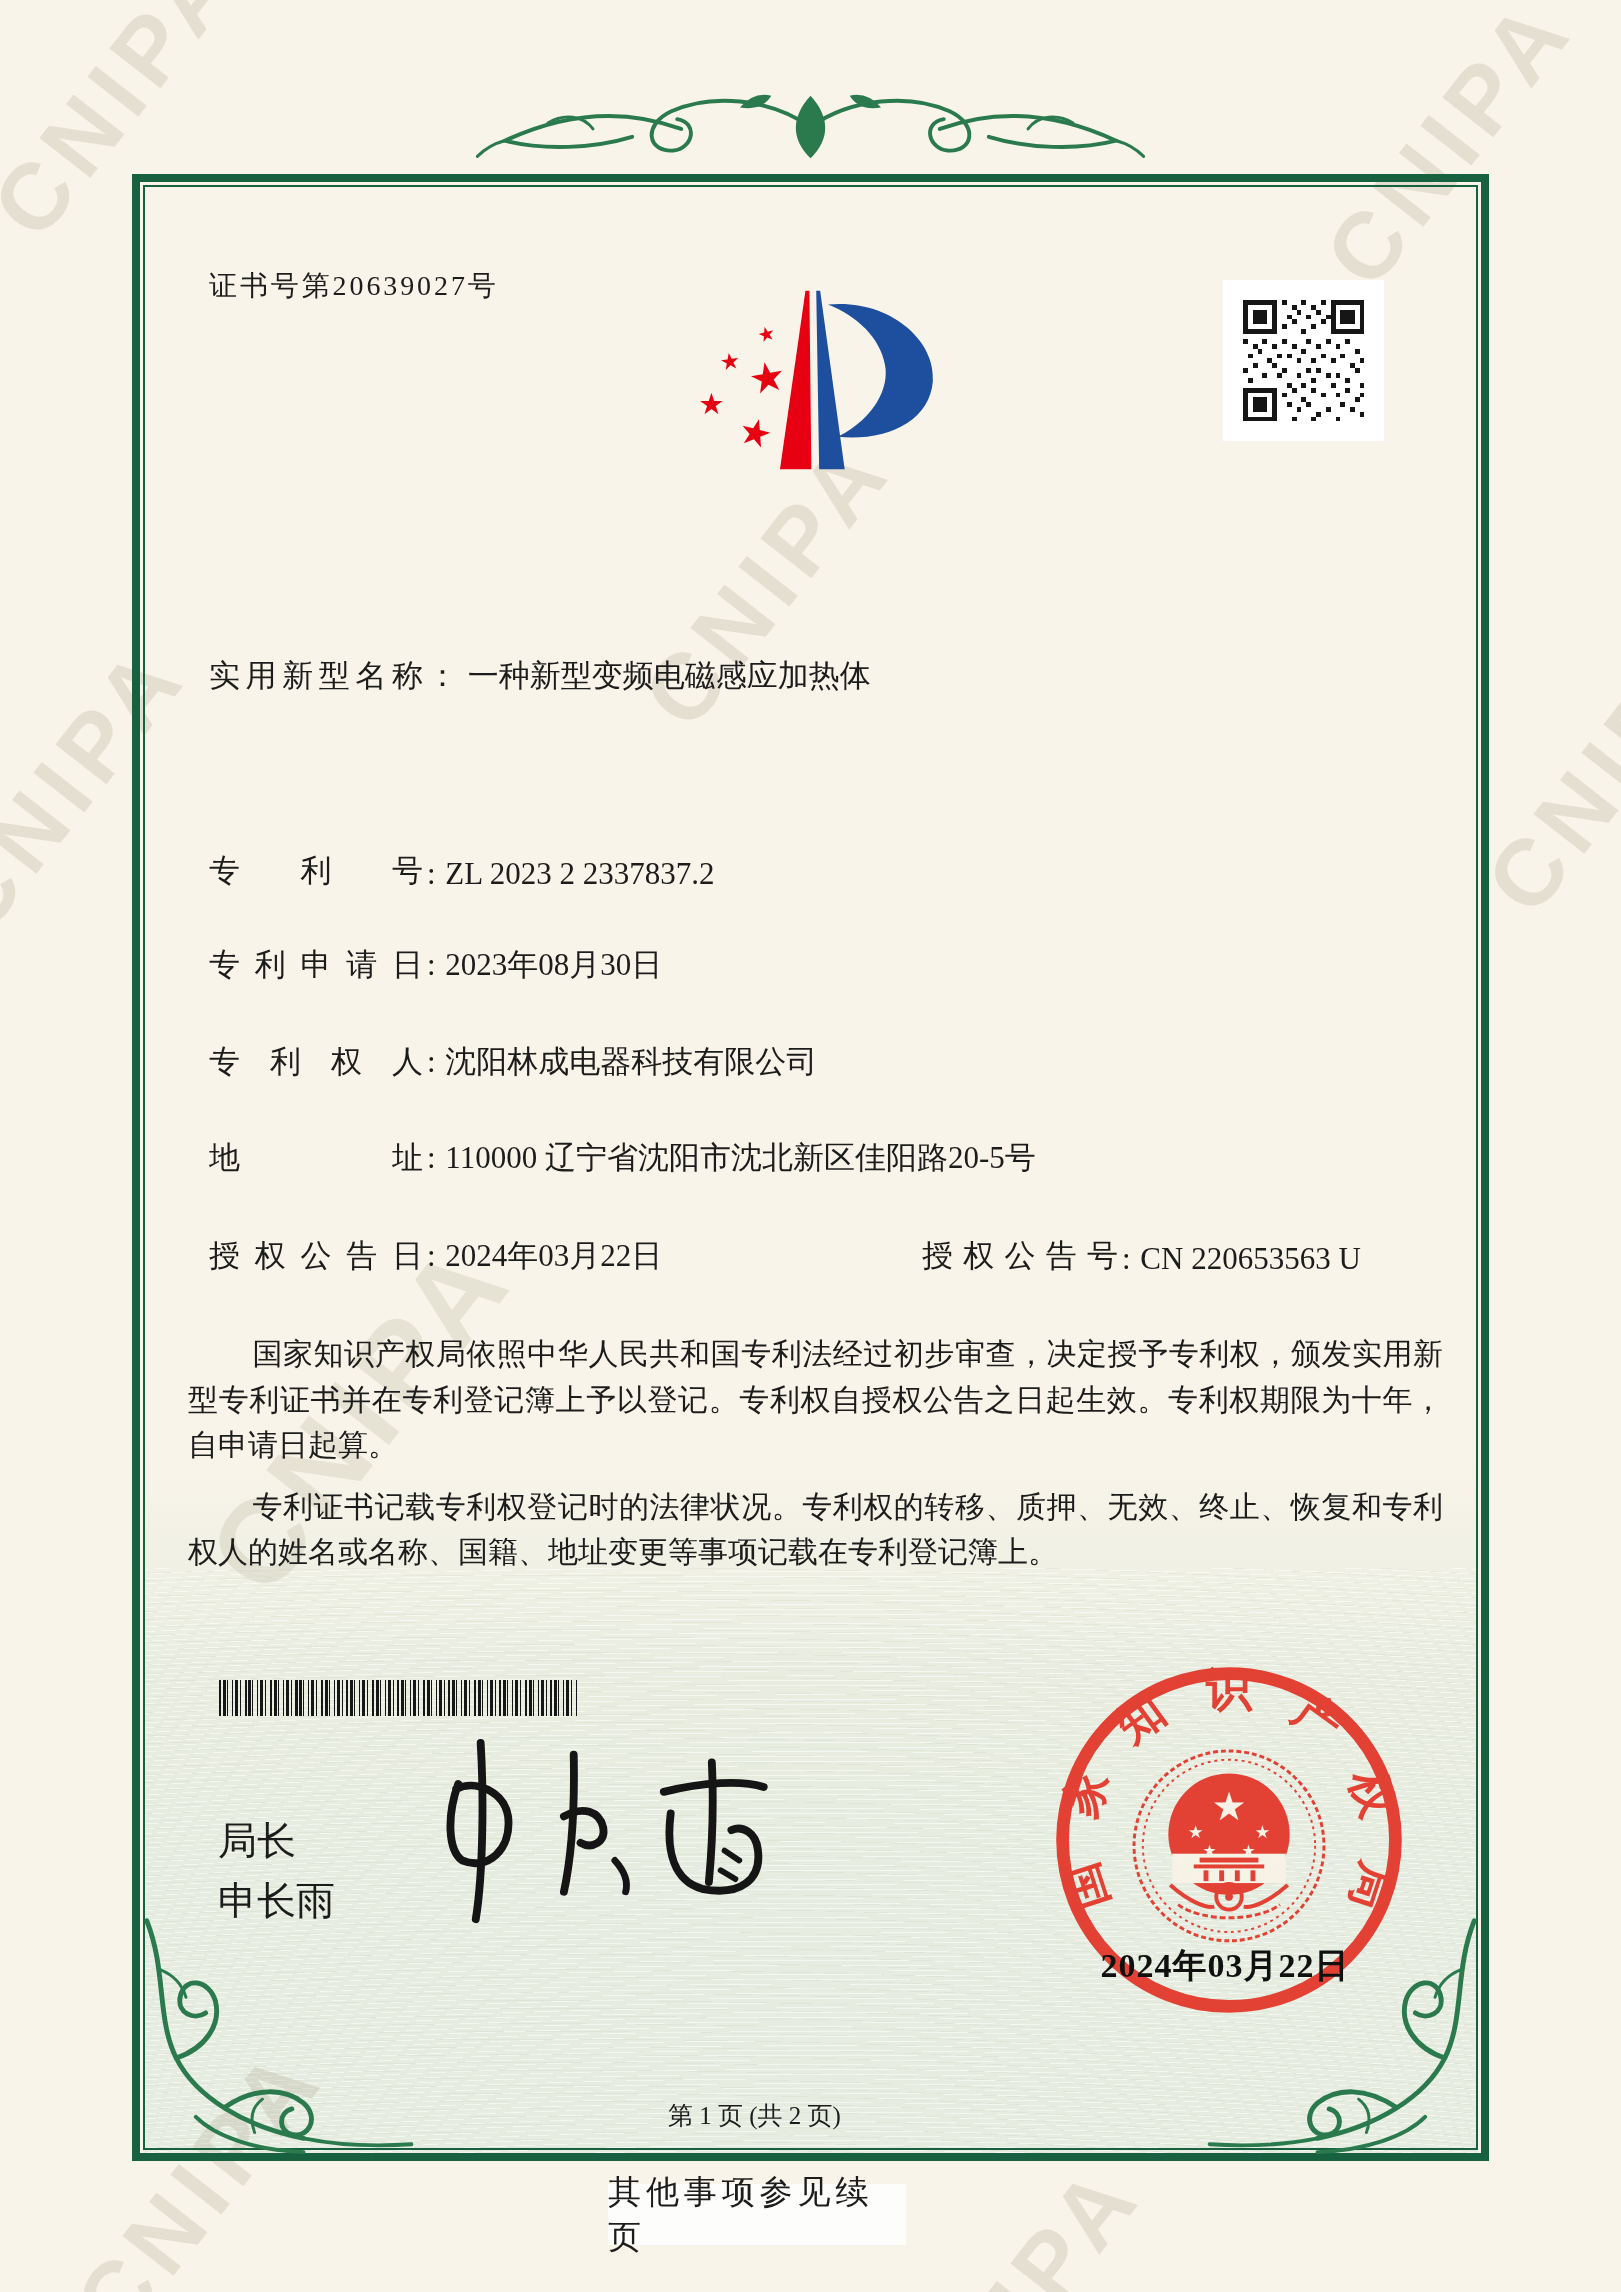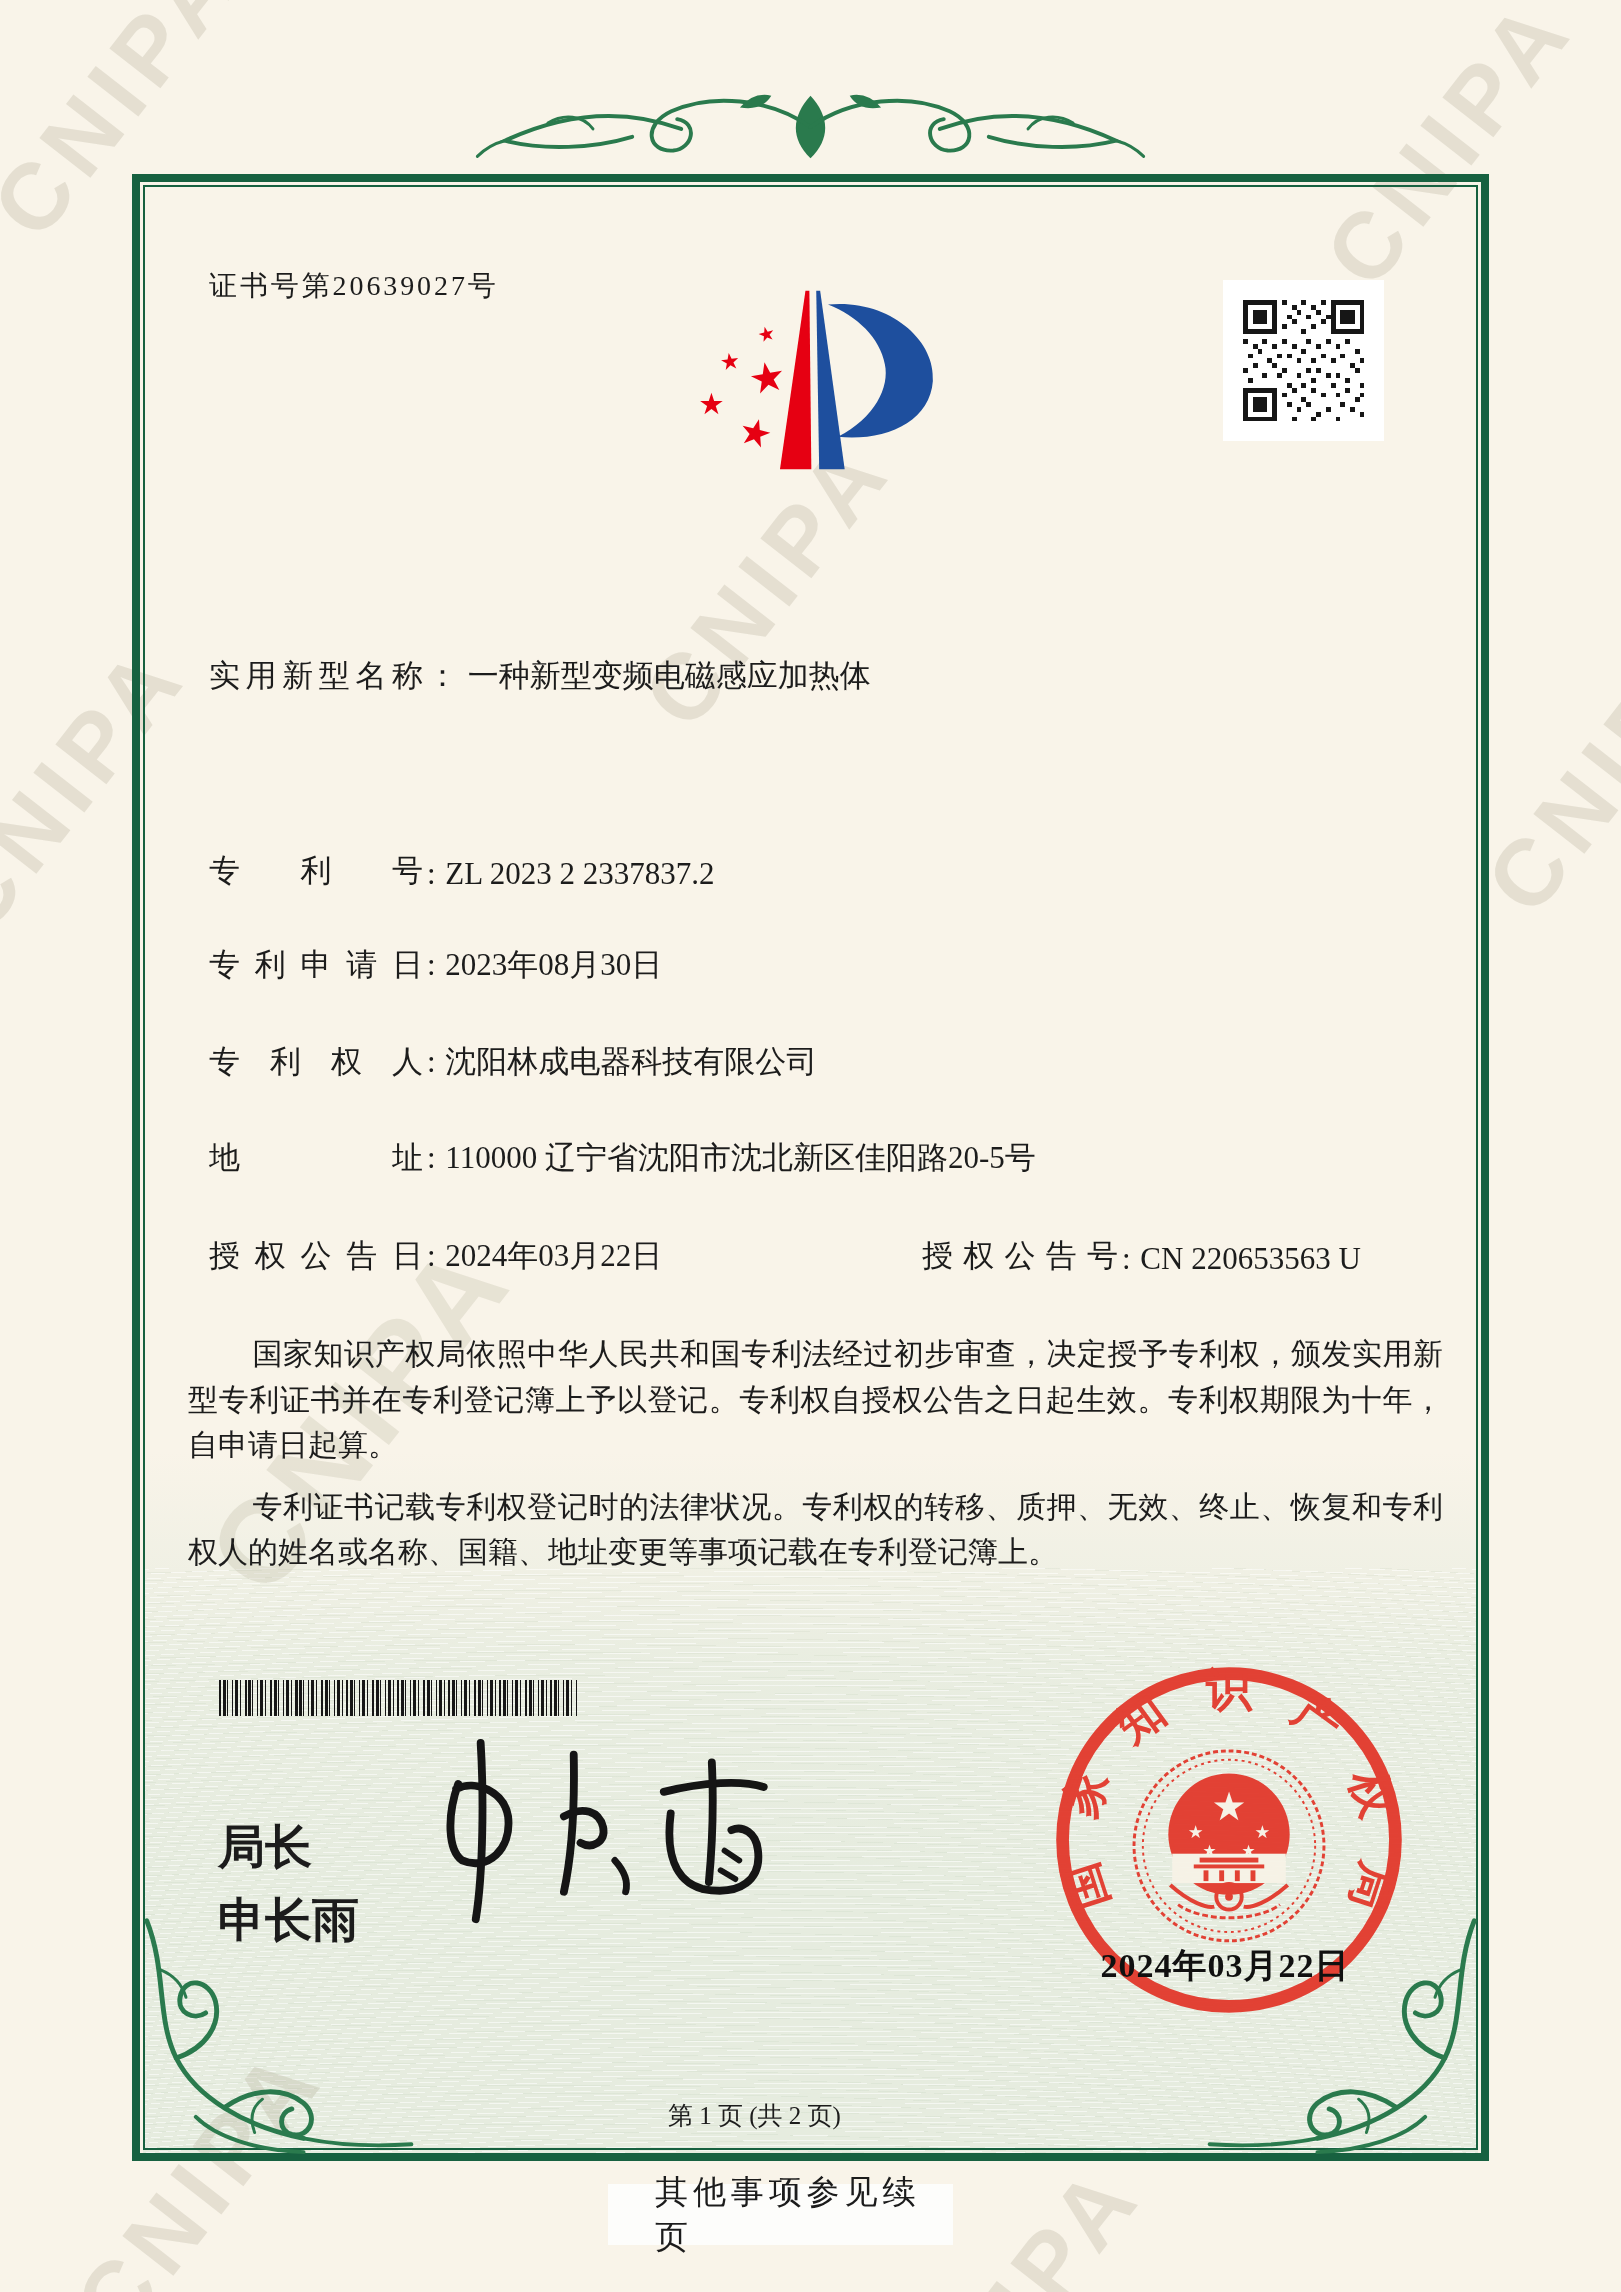--- a/index.html
+++ b/index.html
@@ -39,28 +39,28 @@
              line-height:1.52;text-align:justify;}
   .body-text p{margin:16px;text-indent:2.15em;}
   .body-text p + p{margin-top:9.8px;}
   .barcode{position:absolute;left:219px;top:1680px;width:358px;height:36px;
       background:
        repeating-linear-gradient(90deg,#161616 0 2px,transparent 2px 3.9px,#161616 3.9px 6.9px,
         transparent 6.9px 7.8px,#161616 7.8px 8.8px,transparent 8.8px 12.7px,#161616 12.7px 13.7px,
         transparent 13.7px 15.7px,#161616 15.7px 18.6px,transparent 18.6px 20.6px,#161616 20.6px 21.6px,
         transparent 21.6px 25.5px);}
   .director{position:absolute;left:218px;top:1811px;font-family:"Liberation Sans","DejaVu Sans",sans-serif;
-            font-weight:bold;font-size:47px;line-height:1.55;}
+            font-weight:normal;font-size:39px;line-height:1.55;}
   .sig{position:absolute;left:417px;top:1723px;width:382px;height:221px;}
   .seal{position:absolute;left:1043px;top:1654px;width:372px;height:372px;opacity:.96;}
   .seal-date{position:absolute;left:1068px;top:1943px;width:314px;text-align:center;
              font-size:34px;font-weight:600;color:#101010;letter-spacing:1px;}
   .footer-page{position:absolute;left:0;top:2099px;width:1509px;text-align:center;font-size:25px;}
   .note{position:absolute;left:608px;top:2184px;width:298px;height:61px;background:#fdfdfb;
-        display:flex;align-items:center;justify-content:center;font-size:33px;letter-spacing:4.9px;padding-left:47px;}
+        display:flex;align-items:center;justify-content:center;font-size:33px;letter-spacing:4.9px;}
 </style>
 </head>
 <body>
 
 <div class="page">
 
   <div class="sage-grad"></div>
   <div class="sage-waves"></div>
 
   <div class="wm" style="left:-29px;top:191px;">CNIPA</div>

